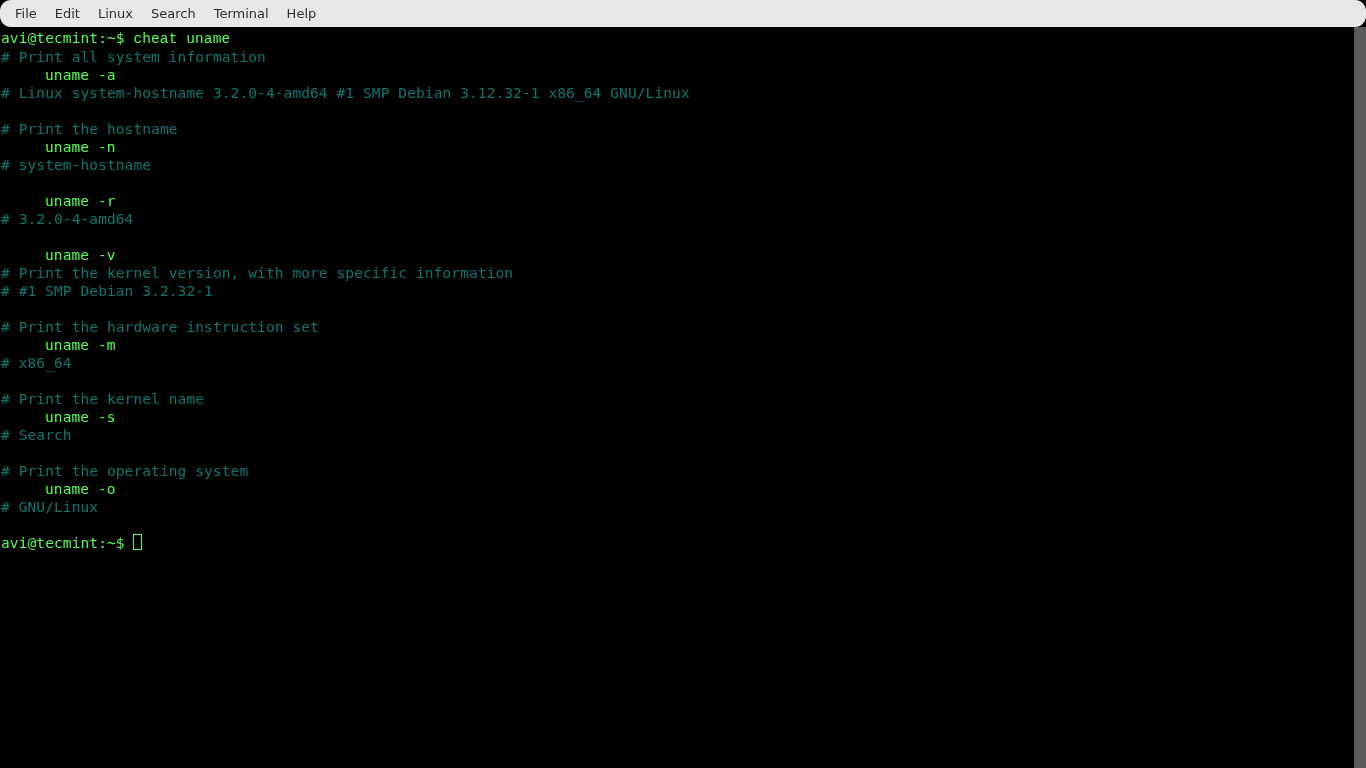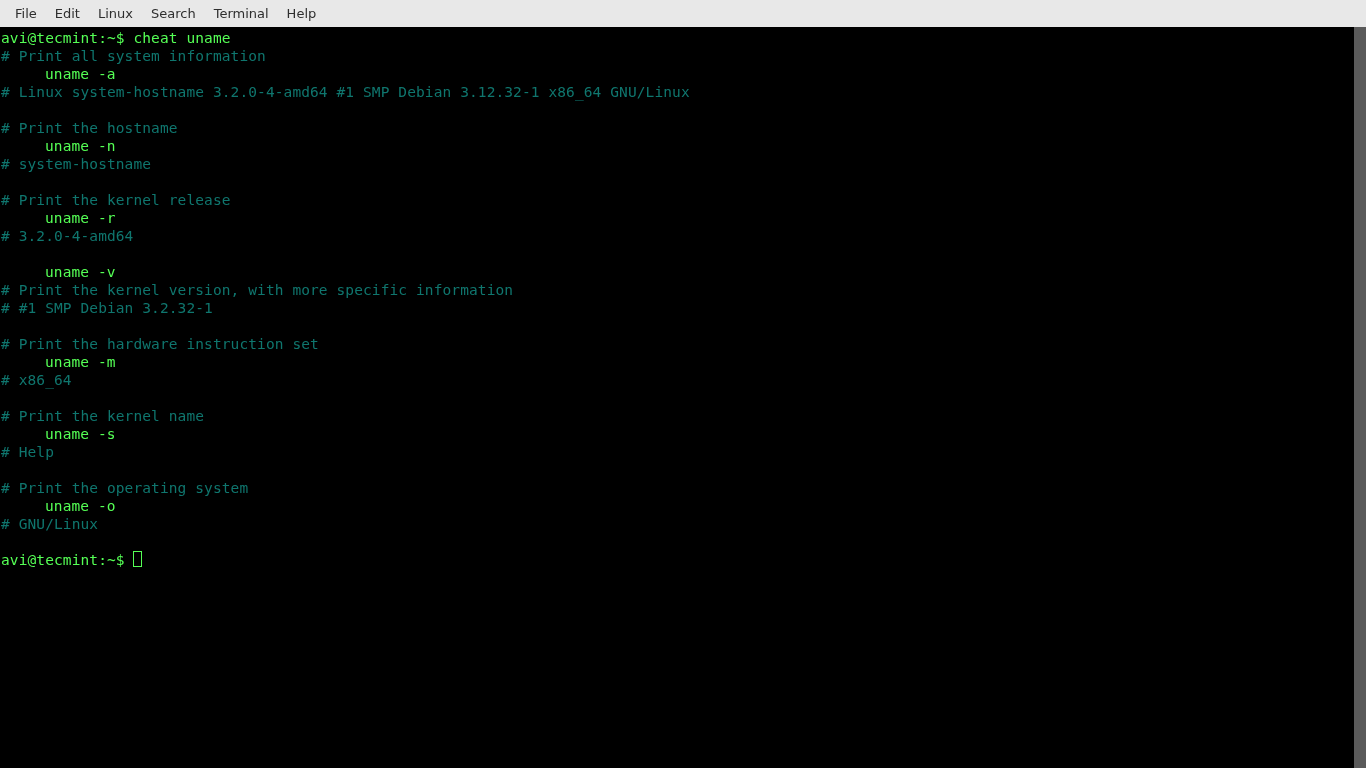--- a/index.html
+++ b/index.html
@@ -16,20 +16,21 @@
     }
     .menubar {
       background: #e8e8e8;
       height: 27px;
       display: flex;
       align-items: center;
       padding: 0 6px;
       font-family: "DejaVu Sans", "Liberation Sans", sans-serif;
       font-size: 13px;
       color: #2e2e2e;
+      border-radius: 11px;
     }
     .menu-item {
       padding: 4px 9px;
       cursor: pointer;
     }
     .terminal {
       background: #000000;
       padding: 2px 1px;
       font-size: 14.5px;
       line-height: 18px;
@@ -40,20 +41,21 @@
     .line {
       white-space: pre;
       color: #ffffff;
     }
     .prompt {
       color: #55ff55;
       margin-top: 48px;
     }
     .command {
       color: #55ff55;
+      font-family: Liberation Mono, monospace;
     }
     .green-cmd {
       color: #55ff55;
       padding-left: 44px;
     }
     .white-txt {
       color: #0f766e;
     }
     .cursor {
       display: inline-block;
@@ -93,35 +95,34 @@
   <div class="line"><span class="prompt">avi@tecmint:~$ </span><span class="command">cheat uname</span></div>
   <div id="output-lines">
       <div class="line"><span class="white-txt"># Print all system information</span></div>
       <div class="line"><span class="green-cmd">uname -a</span></div>
       <div class="line"><span class="white-txt"># Linux system-hostname 3.2.0-4-amd64 #1 SMP Debian 3.12.32-1 x86_64 GNU/Linux</span></div>
       <div class="line">&nbsp;</div>
       <div class="line"><span class="white-txt"># Print the hostname</span></div>
       <div class="line"><span class="green-cmd">uname -n</span></div>
       <div class="line"><span class="white-txt"># system-hostname</span></div>
       <div class="line">&nbsp;</div>
-      <div class="line"><span class="white-txt"># Print the kernel release</span></div>
       <div class="line"><span class="green-cmd">uname -r</span></div>
       <div class="line"><span class="white-txt"># 3.2.0-4-amd64</span></div>
       <div class="line">&nbsp;</div>
       <div class="line"><span class="green-cmd">uname -v</span></div>
       <div class="line"><span class="white-txt"># Print the kernel version, with more specific information</span></div>
       <div class="line"><span class="white-txt"># #1 SMP Debian 3.2.32-1</span></div>
       <div class="line">&nbsp;</div>
       <div class="line"><span class="white-txt"># Print the hardware instruction set</span></div>
       <div class="line"><span class="green-cmd">uname -m</span></div>
       <div class="line"><span class="white-txt"># x86_64</span></div>
       <div class="line">&nbsp;</div>
       <div class="line"><span class="white-txt"># Print the kernel name</span></div>
       <div class="line"><span class="green-cmd">uname -s</span></div>
-      <div class="line"><span class="white-txt"># Help</span></div>
+      <div class="line"><span class="white-txt"># Search</span></div>
       <div class="line">&nbsp;</div>
       <div class="line"><span class="white-txt"># Print the operating system</span></div>
       <div class="line"><span class="green-cmd">uname -o</span></div>
       <div class="line"><span class="white-txt"># GNU/Linux</span></div>
       <div class="line">&nbsp;</div>
     </div>
   <div class="line"><span class="prompt">avi@tecmint:~$ </span><span class="cursor"></span></div>
 </div>
 
 <div class="scrollbar">

